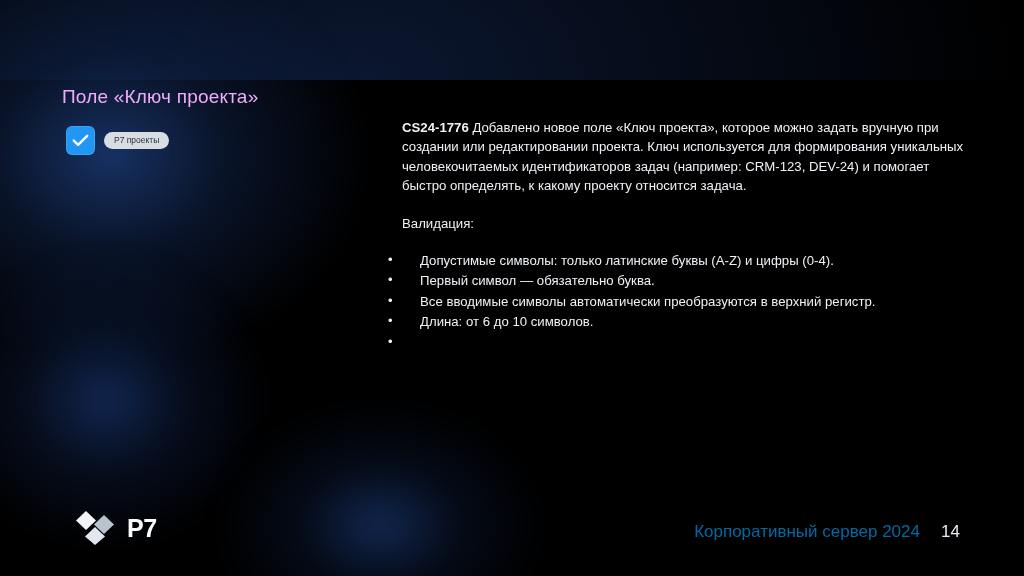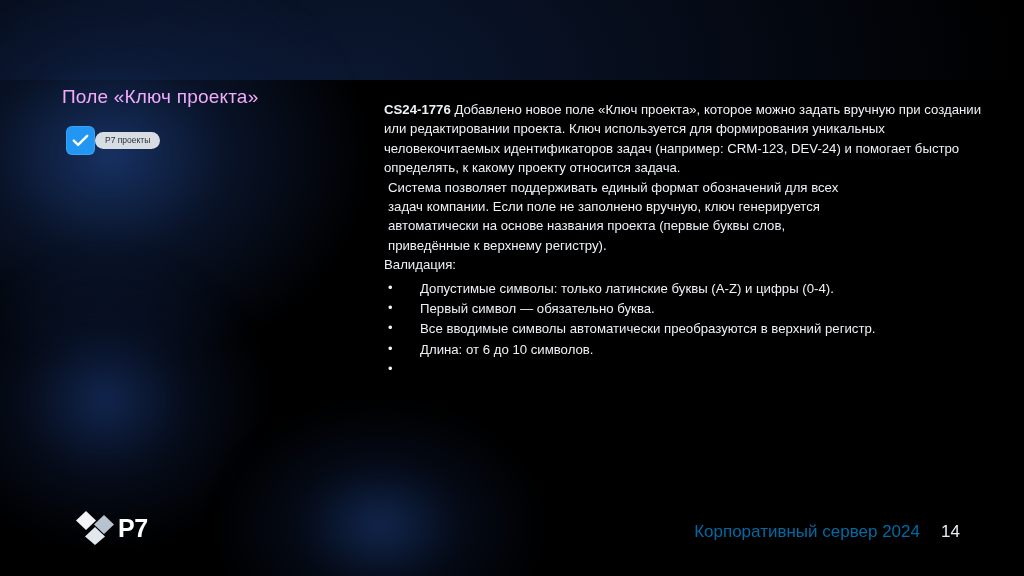--- a/index.html
+++ b/index.html
@@ -60,20 +60,21 @@
     margin-top: 29px;
   }
 
   
   .mock-ui {
     position: absolute;
     left: 66px;
     top: 126px;
     display: flex;
     align-items: center;
+    gap: 9px;
   }
   .mock-checkbox {
     width: 29px; height: 29px;
     border-radius: 6px;
     background: #2196f3;
     display: flex;
     align-items: center;
     justify-content: center;
     box-shadow: 0 0 0 1px rgba(255,255,255,0.12) inset;
   }
@@ -92,21 +93,21 @@
   
   .content {
     position: absolute;
     left: 384px;
     top: 100px;
     width: 608px;
     font-size: 13.2px;
     line-height: 1.47;
     color: #eef2f7;
   }
-  .content p { margin: 0; }
+  .content p { margin: 18px; }
   .ticket { font-weight: 700; }
 
   .para-2 {
     margin-top: 26px;
     padding-left: 4px;
     width: 456px;
   }
 
   .valid-head {
     margin-top: 24px;
@@ -130,20 +131,21 @@
     color: #eef2f7;
   }
 
   
   .footer-logo {
     position: absolute;
     left: 74px;
     bottom: 31px;
     display: flex;
     align-items: center;
+    gap: 9px;
   }
   .logo-mark { width: 44px; height: 34px; display: block; }
   .logo-text {
     font-size: 25px;
     font-weight: 700;
     letter-spacing: -0.5px;
     color: #ffffff;
   }
 
   .footer-caption {
@@ -179,21 +181,20 @@
       </svg>
     </span>
   </div>
   <div class="mock-chip">Р7 проекты</div>
 </div>
 
 <div class="content">
 
   <p class="para-1"><span class="ticket">CS24-1776</span><span> Добавлено новое поле «Ключ проекта», которое можно задать вручную при создании или редактировании проекта. Ключ используется для формирования уникальных человекочитаемых идентификаторов задач (например: CRM-123, DEV-24) и помогает быстро определять, к какому проекту относится задача.</span></p>
 
-  <p class="para-2">Система позволяет поддерживать единый формат обозначений для всех задач компании. Если поле не заполнено вручную, ключ генерируется автоматически на основе названия проекта (первые буквы слов, приведённые к верхнему регистру).</p>
 
   <p class="valid-head">Валидация:</p>
 
   <ul class="rules">
     <li>
       <span class="bullet">•</span>
       <span>Допустимые символы: только латинские буквы (A-Z) и цифры (0-4).</span>
     </li>
     <li>
       <span class="bullet">•</span>

